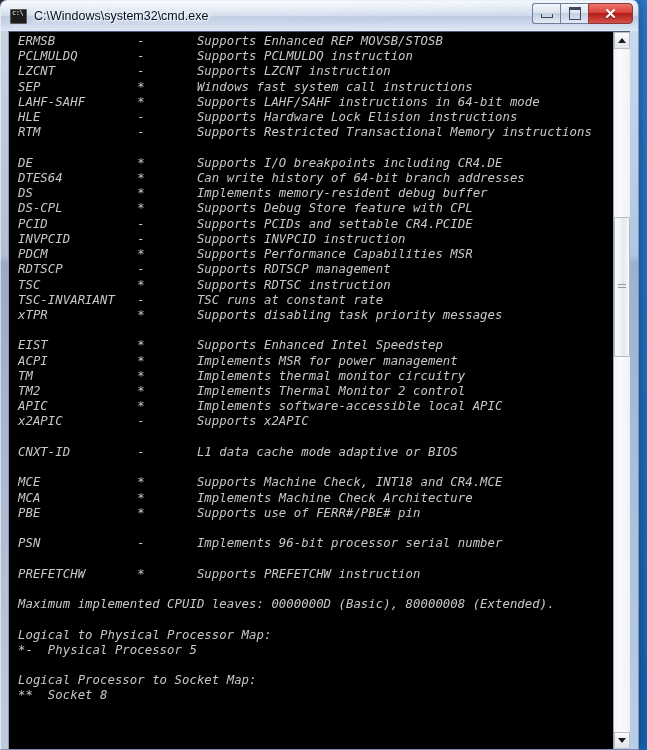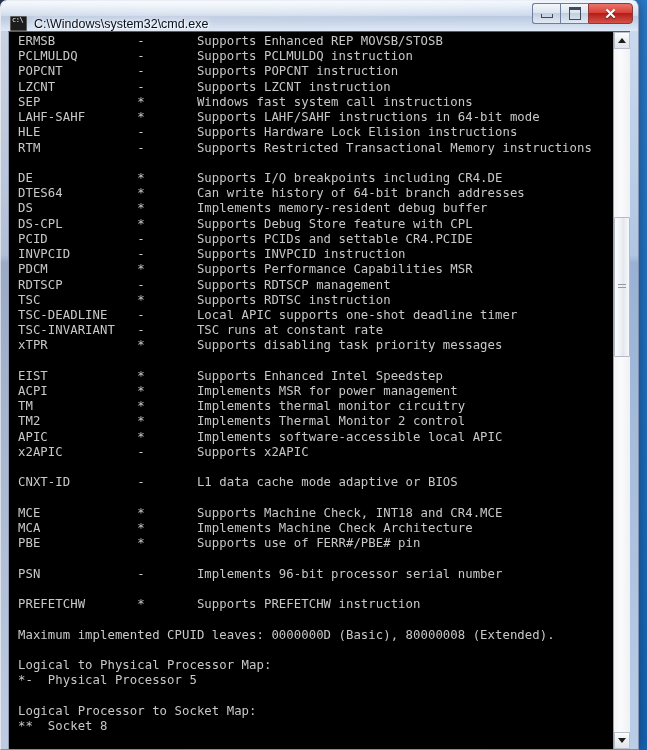--- a/index.html
+++ b/index.html
@@ -36,21 +36,21 @@
     border-radius:6px 6px 0 0;
     background:
       radial-gradient(120% 180% at 30% -40%, rgba(255,255,255,.75), rgba(255,255,255,0) 62%),
       linear-gradient(180deg, rgba(244,248,253,.92), rgba(205,218,236,.80) 48%, rgba(182,198,222,.86) 52%, rgba(225,234,247,.88));
     pointer-events:none;
   }
 
   
   #titlebar{
     position:absolute;left:0;top:0;right:0;height:30px;
-    display:flex;align-items:flex-end;
+    display:flex;align-items:center;
   }
   #appicon{
     width:15px;height:13px;margin-left:9px;margin-right:7px;
     background:#1c1c1c;border:1px solid #5a5a5a;border-radius:1px;
     position:relative;flex:none;
   }
   #appicon::before{
     content:"c:\\";position:absolute;left:1px;top:-1px;
     font-family:"DejaVu Sans Mono",monospace;font-size:7px;color:#f0f0f0;
     letter-spacing:-.5px;
@@ -83,20 +83,21 @@
     text-shadow:0 1px 1px rgba(0,0,0,.55);line-height:1;margin-top:-1px;
   }
 
   
   #client{
     position:absolute;left:7px;top:30px;right:8px;bottom:0;
     background:#000;
     border-top:1px solid #4d5d7e;
     border-left:1px solid #8d9ab4;
     display:flex;
+    font-style:italic;
   }
   #console{
     flex:1 1 auto;overflow:hidden;position:relative;background:#000;
     padding:2px 0 0 9px;box-sizing:border-box;
   }
   .line{
     font-family:"DejaVu Sans Mono","Liberation Mono",monospace;
     font-size:12.3px;line-height:15.22px;
     color:#c8c8c8;white-space:pre;letter-spacing:.05px;height:15.22px;
   }
@@ -152,37 +153,35 @@
     <div class="wbtn close">
       <span class="gl-close">✕</span>
     </div>
   </div>
 
   <div id="client">
 
     <div id="console">
         <div class="line">ERMSB           -       Supports Enhanced REP MOVSB/STOSB</div>
         <div class="line">PCLMULDQ        -       Supports PCLMULDQ instruction</div>
-        <div class="line">POPCNT          -       Supports POPCNT instruction</div>
         <div class="line">LZCNT           -       Supports LZCNT instruction</div>
         <div class="line">SEP             *       Windows fast system call instructions</div>
         <div class="line">LAHF-SAHF       *       Supports LAHF/SAHF instructions in 64-bit mode</div>
         <div class="line">HLE             -       Supports Hardware Lock Elision instructions</div>
         <div class="line">RTM             -       Supports Restricted Transactional Memory instructions</div>
         <div class="line">&nbsp;</div>
         <div class="line">DE              *       Supports I/O breakpoints including CR4.DE</div>
         <div class="line">DTES64          *       Can write history of 64-bit branch addresses</div>
         <div class="line">DS              *       Implements memory-resident debug buffer</div>
         <div class="line">DS-CPL          *       Supports Debug Store feature with CPL</div>
         <div class="line">PCID            -       Supports PCIDs and settable CR4.PCIDE</div>
         <div class="line">INVPCID         -       Supports INVPCID instruction</div>
         <div class="line">PDCM            *       Supports Performance Capabilities MSR</div>
         <div class="line">RDTSCP          -       Supports RDTSCP management</div>
         <div class="line">TSC             *       Supports RDTSC instruction</div>
-        <div class="line">TSC-DEADLINE    -       Local APIC supports one-shot deadline timer</div>
         <div class="line">TSC-INVARIANT   -       TSC runs at constant rate</div>
         <div class="line">xTPR            *       Supports disabling task priority messages</div>
         <div class="line">&nbsp;</div>
         <div class="line">EIST            *       Supports Enhanced Intel Speedstep</div>
         <div class="line">ACPI            *       Implements MSR for power management</div>
         <div class="line">TM              *       Implements thermal monitor circuitry</div>
         <div class="line">TM2             *       Implements Thermal Monitor 2 control</div>
         <div class="line">APIC            *       Implements software-accessible local APIC</div>
         <div class="line">x2APIC          -       Supports x2APIC</div>
         <div class="line">&nbsp;</div>

